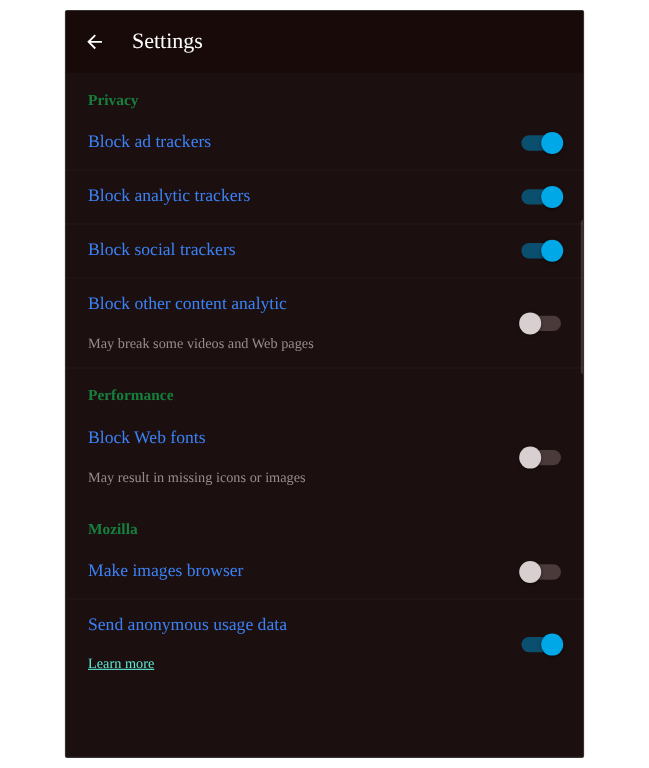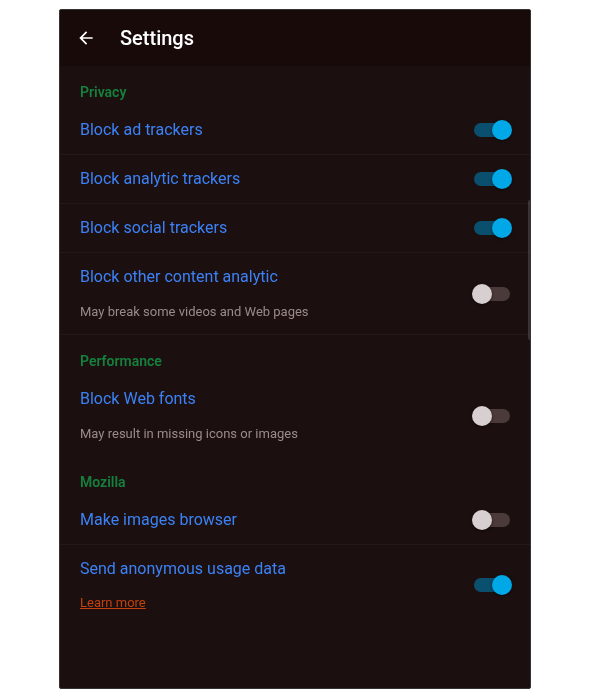--- a/index.html
+++ b/index.html
@@ -16,20 +16,21 @@
     }
     .phone {
       width: 472px;
       height: 680px;
       margin-top: 9px;
       background: #1c0f0f;
       border: 1px solid #333;
       border-radius: 2px;
       overflow: hidden;
       position: relative;
+      font-family: Liberation Serif, serif;
     }
     .header {
       display: flex;
       align-items: center;
       height: 56px;
       padding: 0 12px;
       background: #190a0a;
     }
     .back-icon {
       width: 28px;
@@ -78,21 +79,21 @@
       font-size: 16px;
       line-height: 20px;
     }
     .row-sub {
       color: #9a8b8b;
       font-size: 13px;
       line-height: 17px;
       margin-top: 16px;
     }
     .row-link {
-      color: #c2410c;
+      color: #5eead4;
       font-size: 13px;
       text-decoration: underline;
       margin-top: 16px;
       display: inline-block;
       cursor: pointer;
       text-align: center;
     }
     .toggle {
       position: relative;
       width: 36px;

